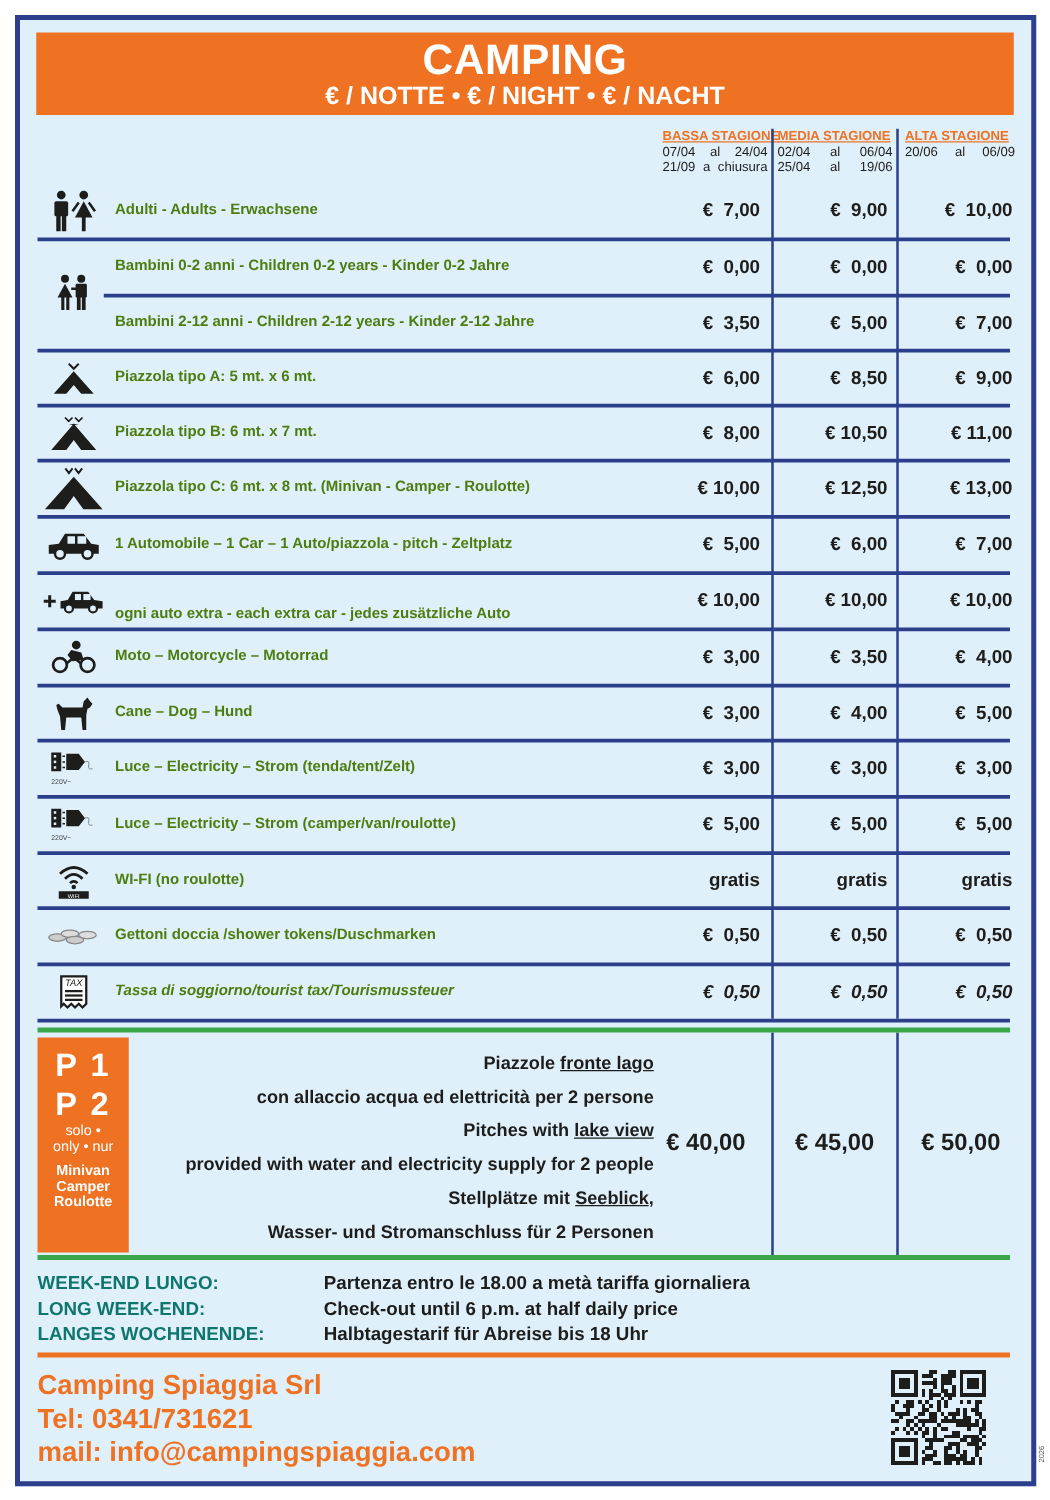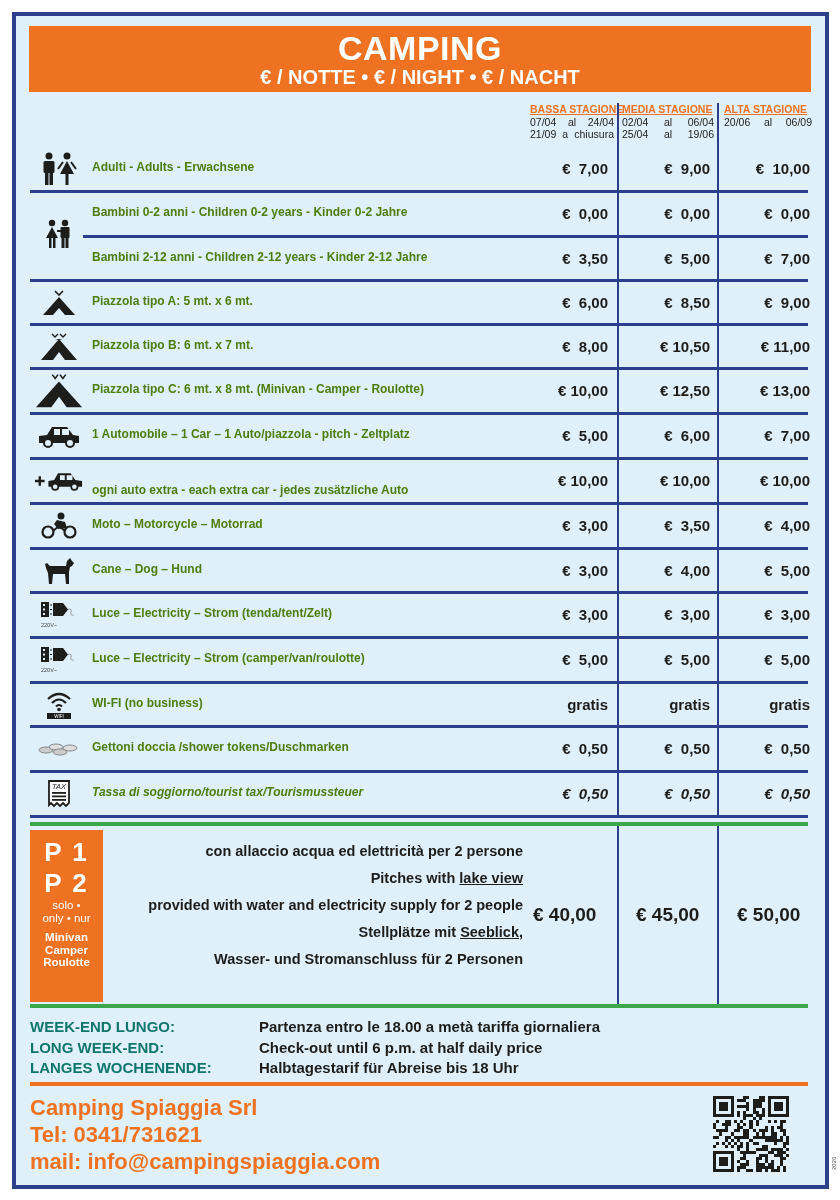--- a/index.html
+++ b/index.html
@@ -282,21 +282,21 @@
       <div class="icon" style="top: 0px; height: 42px;">
         <svg width="30" height="30" viewBox="0 0 30 30">
           <path d="M4 9 Q15 -1 26 9" stroke="#1d1d1b" stroke-width="2.2" fill="none"></path>
           <path d="M8 13 Q15 6 22 13" stroke="#1d1d1b" stroke-width="2.2" fill="none"></path>
           <path d="M12 16.5 Q15 13.5 18 16.5" stroke="#1d1d1b" stroke-width="2.2" fill="none"></path>
           <circle cx="15" cy="19.5" r="1.8" fill="#1d1d1b"></circle>
           <rect x="3" y="23" width="24" height="6" fill="#1d1d1b"></rect>
           <text x="15" y="28" font-size="4.5" fill="#fff" text-anchor="middle" font-family="Liberation Sans, sans-serif">WIFI</text>
         </svg>
       </div>
-      <div class="label" style="top: 12px;">WI-FI (no business)</div>
+      <div class="label" style="top: 12px;">WI-FI (no roulotte)</div>
       <div class="price p1" style="top: 12px; white-space: pre;">gratis</div>
       <div class="price p2" style="top: 12px; white-space: pre;">gratis</div>
       <div class="price p3" style="top: 12px; white-space: pre;">gratis</div>
     </div>
     <div class="row" style="top: 728px; height: 42px;">
       <div class="icon" style="top: 0px; height: 42px;">
         <svg width="42" height="16" viewBox="0 0 42 16">
           <ellipse cx="8" cy="9" rx="7" ry="3" fill="#ccc" stroke="#888"></ellipse>
           <ellipse cx="18" cy="6" rx="7" ry="3" fill="#ddd" stroke="#888"></ellipse>
           <ellipse cx="22" cy="11" rx="7" ry="3" fill="#ccc" stroke="#888"></ellipse>
@@ -346,20 +346,21 @@
   <div class="pbig">P 2</div>
   <div class="psmall">solo •</div>
   <div class="psmall">only • nur</div>
   <div class="pveh">
     <div>Minivan</div>
     <div>Camper</div>
     <div>Roulotte</div>
   </div>
 </div>
 <div class="lake-text" id="lake-text">
+    <div><span>Piazzole </span><u>fronte lago</u></div>
     <div><span>con allaccio acqua ed elettricità per 2 persone</span></div>
     <div><span>Pitches with </span><u>lake view</u></div>
     <div><span>provided with water and electricity supply  for 2 people</span></div>
     <div><span>Stellplätze mit </span><u>Seeblick</u><span>,</span></div>
     <div><span>Wasser- und Stromanschluss  für 2 Personen</span></div>
   </div>
 <div class="lake-price" style="left:533px;">€ 40,00</div>
 <div class="lake-price" style="left:636px;">€ 45,00</div>
 <div class="lake-price" style="left:737px;">€ 50,00</div>
 <div class="gline" style="top:1004px;"></div>

